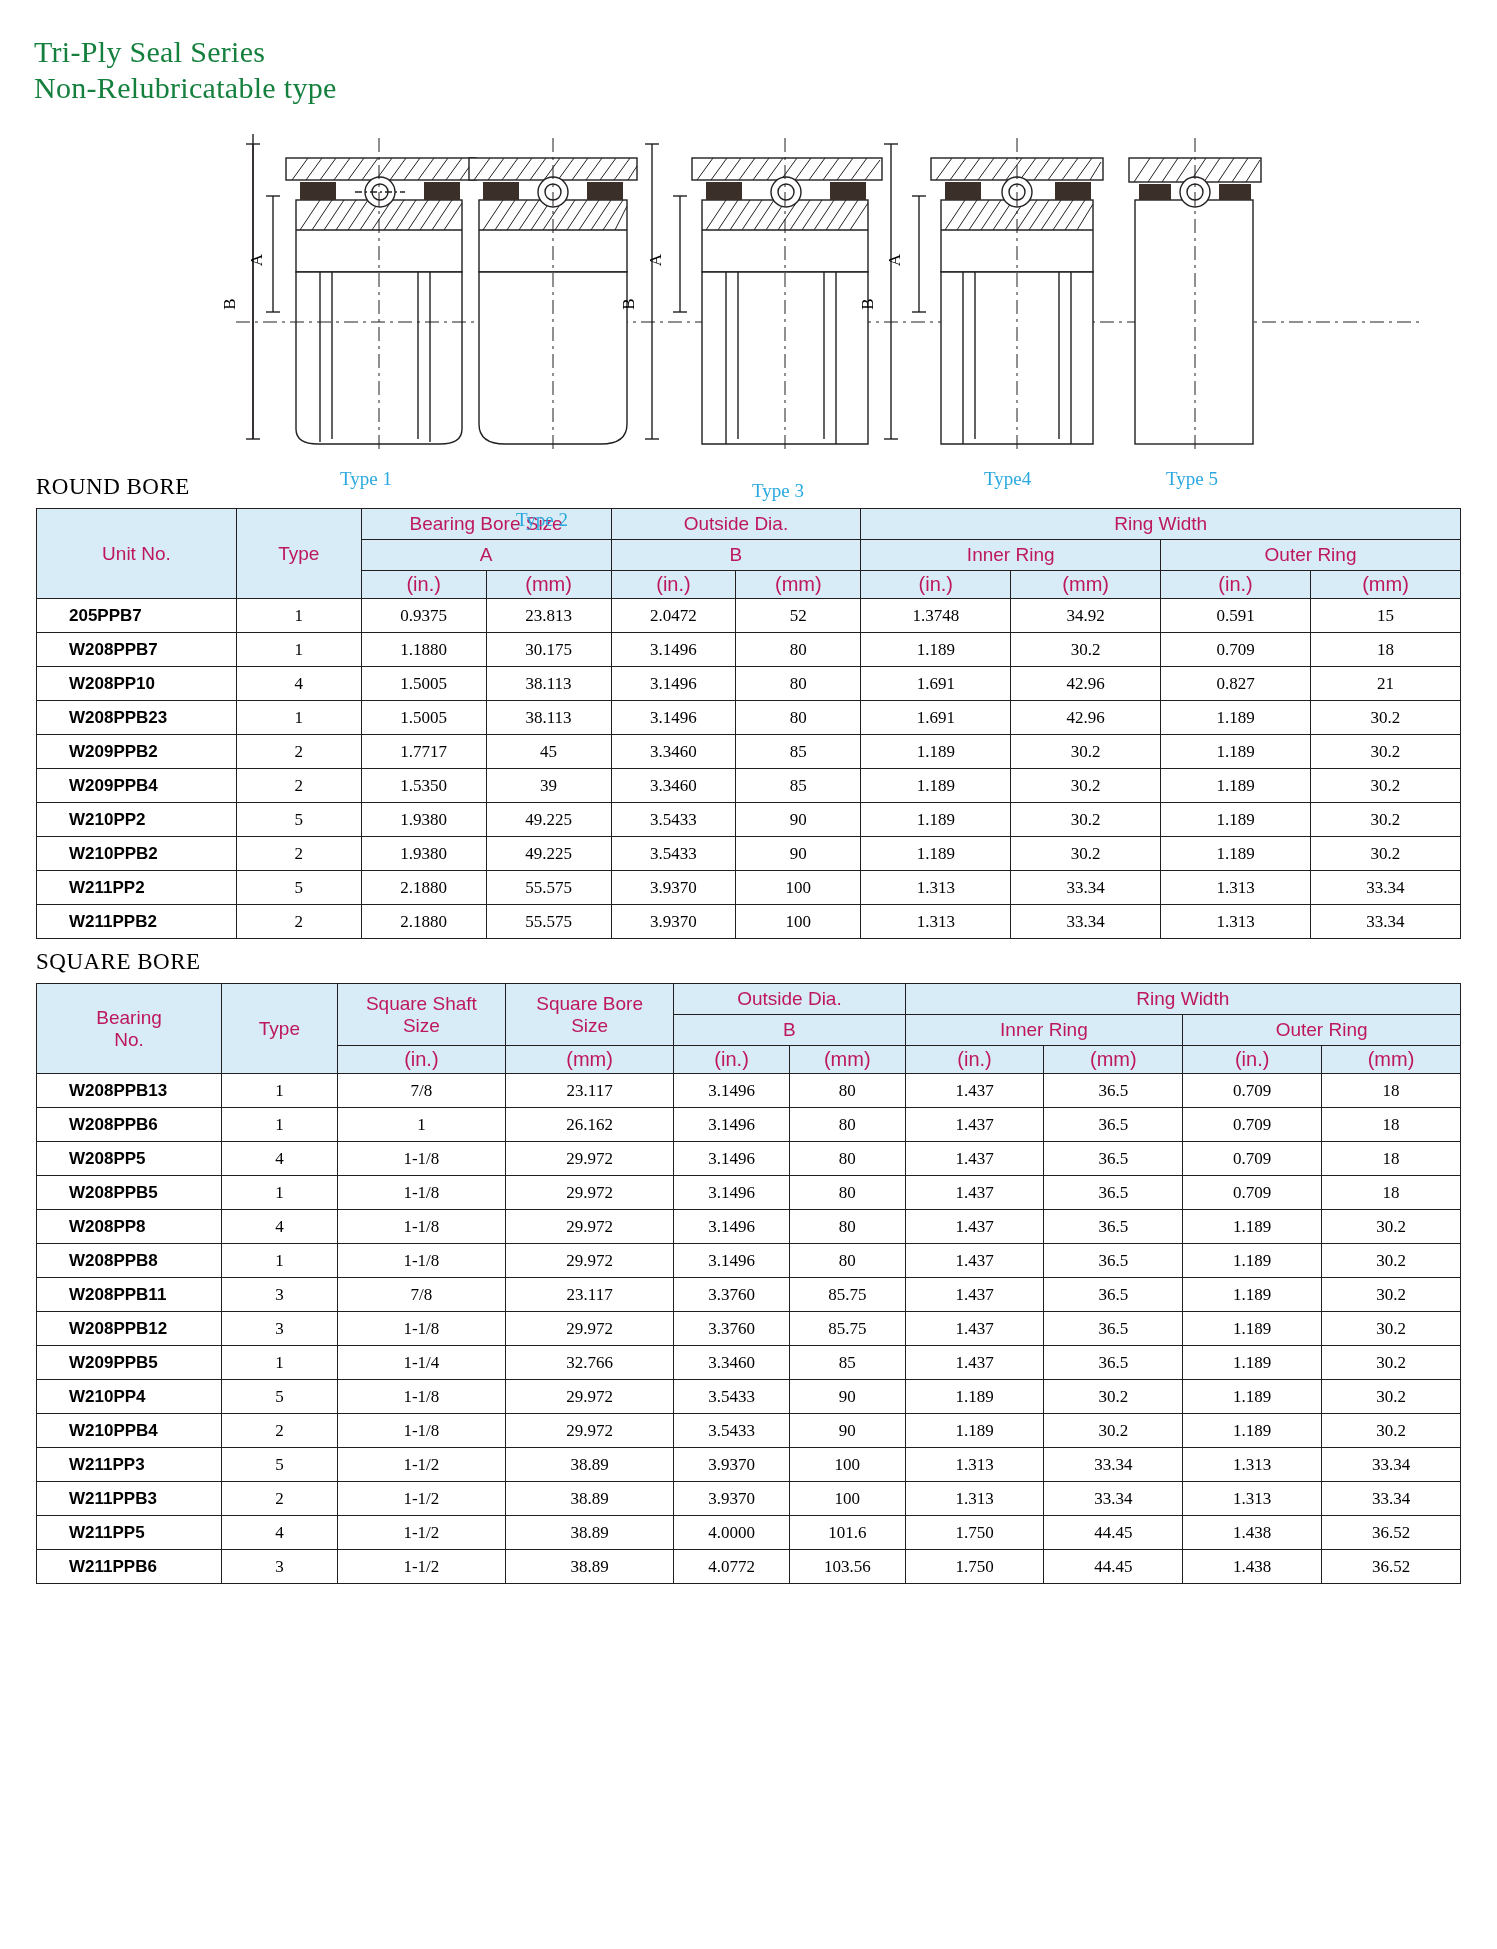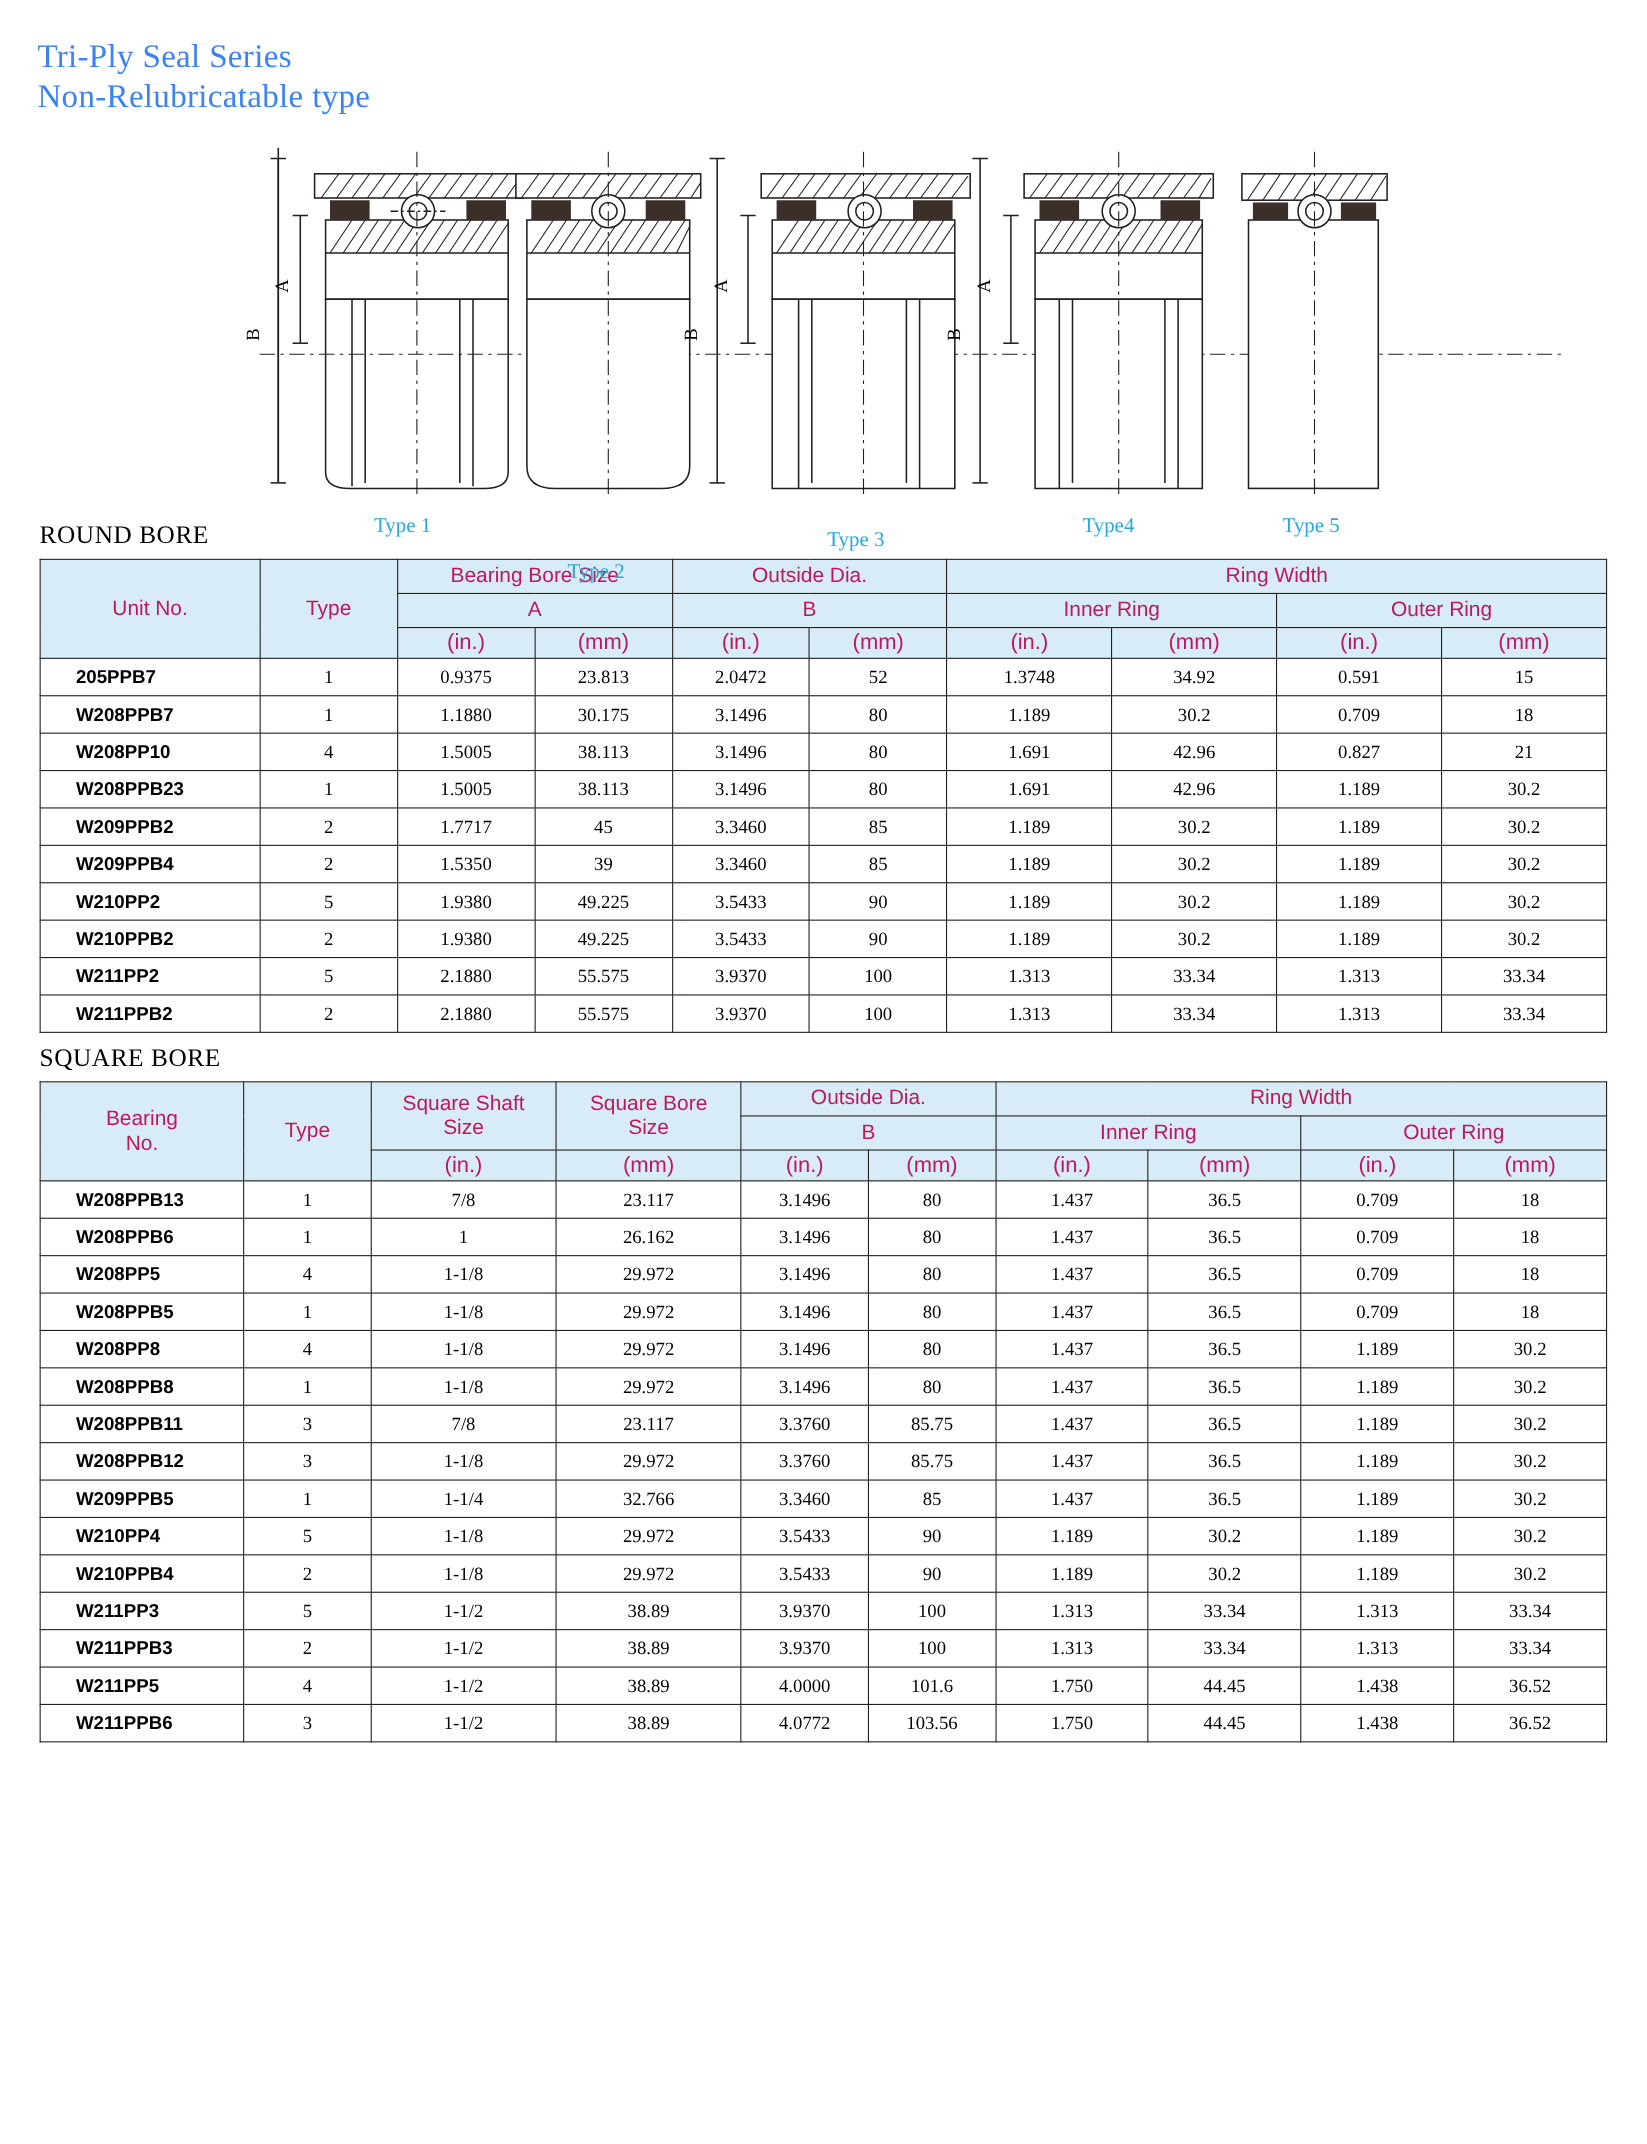--- a/index.html
+++ b/index.html
@@ -19,21 +19,21 @@
     min-height: 1949px;
     padding: 0;
     box-sizing: border-box;
     position: relative;
   }
   
   .title-block {
     padding: 34px 0 0 34px;
   }
   .title-line {
-    color: #3b82f6;
+    color: #15803d;
     font-family: "Liberation Serif", serif;
     font-size: 30px;
     line-height: 36px;
     letter-spacing: 0.3px;
   }
 
   
   .drawings {
     margin-top: 28px;
     position: relative;

